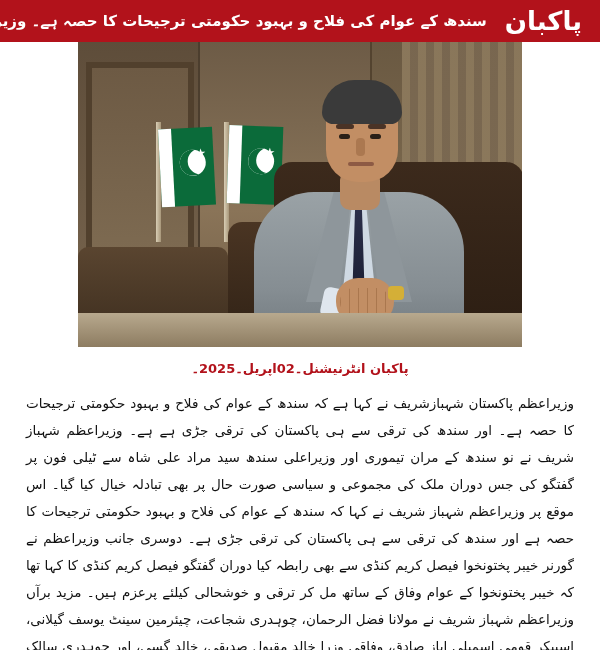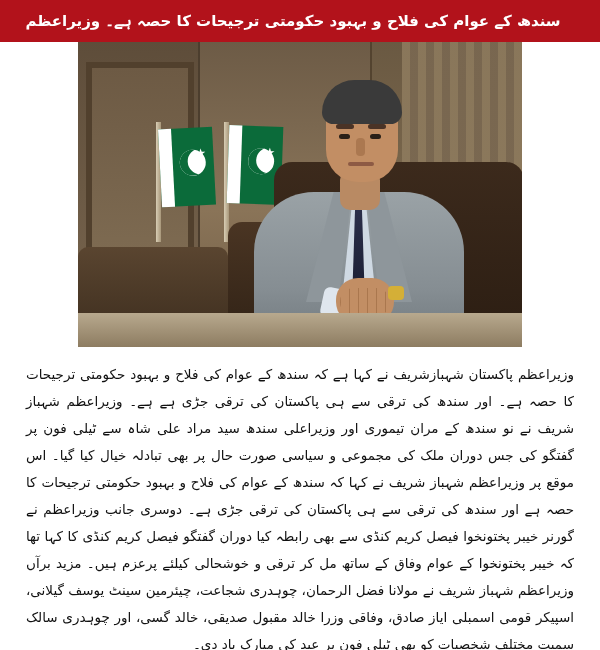--- a/index.html
+++ b/index.html
@@ -271,20 +271,21 @@
     font-family: "DejaVu Sans", "Liberation Sans", sans-serif;
   }
   .article p { margin: 0; }
 </style>
 </head>
 <body>
 
 <div class="page">
 
   <div class="header">
+    <div class="brand">پاکبان</div>
     <div class="header-headline">سندھ کے عوام کی فلاح و بہبود حکومتی ترجیحات کا حصہ ہے۔ وزیراعظم</div>
   </div>
 
   <div class="photo-wrap">
     <div class="photo">
       <div class="bg-wall"></div>
       <div class="wall-panel"></div>
       <div class="door-frame"></div>
       <div class="wall-panel2"></div>
       <div class="curtain"></div>
@@ -322,18 +323,19 @@
       <div class="mouth"></div>
       <div class="cuff"></div>
       <div class="hands"></div>
       <div class="finger-lines"></div>
       <div class="watch"></div>
 
       <div class="table"></div>
     </div>
   </div>
 
+  <div class="byline">پاکبان انٹرنیشنل۔02اپریل۔2025۔</div>
 
   <div class="article">
     <p>وزیراعظم پاکستان شہبازشریف نے کہا ہے کہ سندھ کے عوام کی فلاح و بہبود حکومتی ترجیحات کا حصہ ہے۔ اور سندھ کی ترقی سے ہی پاکستان کی ترقی جڑی ہے ہے۔ وزیراعظم شہباز شریف نے نو سندھ کے مران تیموری اور وزیراعلی سندھ سید مراد علی شاہ سے ٹیلی فون پر گفتگو کی جس دوران ملک کی مجموعی و سیاسی صورت حال پر بھی تبادلہ خیال کیا گیا۔ اس موقع پر وزیراعظم شہباز شریف نے کہا کہ سندھ کے عوام کی فلاح و بہبود حکومتی ترجیحات کا حصہ ہے اور سندھ کی ترقی سے ہی پاکستان کی ترقی جڑی ہے۔ دوسری جانب وزیراعظم نے گورنر خیبر پختونخوا فیصل کریم کنڈی سے بھی رابطہ کیا دوران گفتگو فیصل کریم کنڈی کا کہا تھا کہ خیبر پختونخوا کے عوام وفاق کے ساتھ مل کر ترقی و خوشحالی کیلئے پرعزم ہیں۔ مزید برآں وزیراعظم شہباز شریف نے مولانا فضل الرحمان، چوہدری شجاعت، چیئرمین سینٹ یوسف گیلانی، اسپیکر قومی اسمبلی ایاز صادق، وفاقی وزرا خالد مقبول صدیقی، خالد گسی، اور چوہدری سالک سمیت مختلف شخصیات کو بھی ٹیلی فون پر عید کی مبارک باد دی۔</p>
   </div>
 
 </div>
 
 </body></html>

